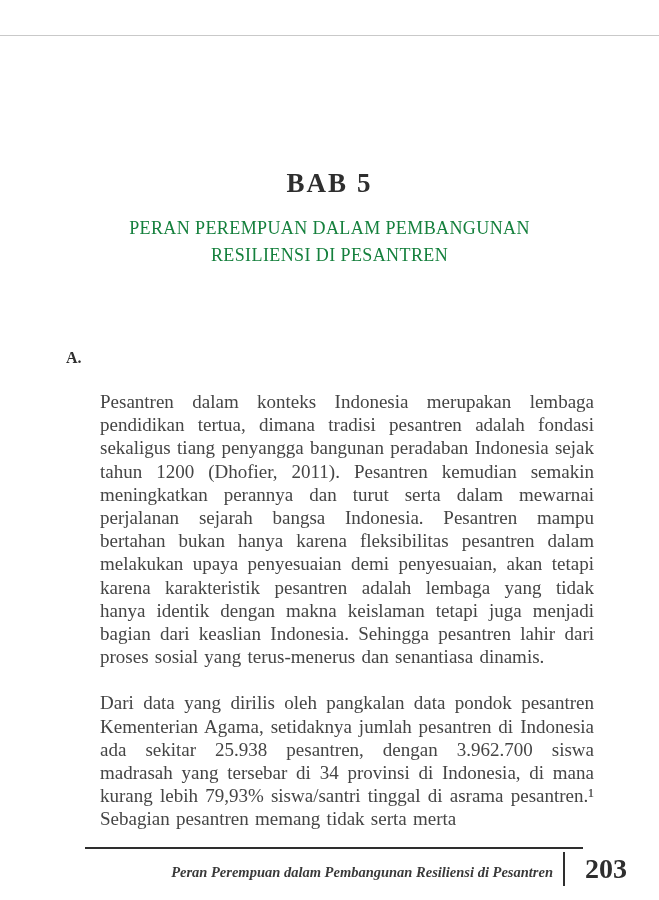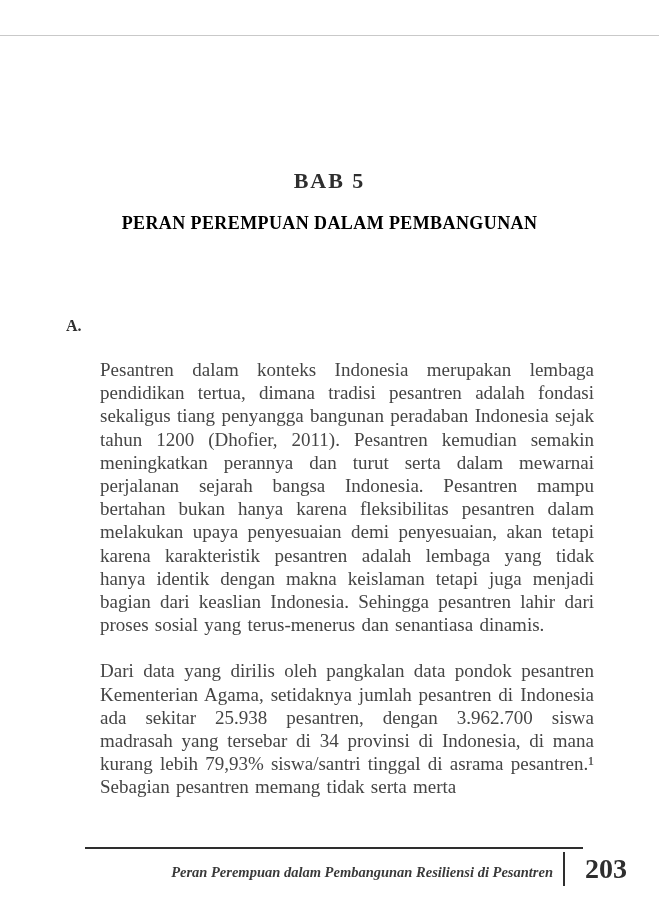--- a/index.html
+++ b/index.html
@@ -28,33 +28,33 @@
     height: 1px;
     background: #c9c9c9;
   }
 
   .chapter-header {
     padding-top: 168px;
     text-align: center;
   }
 
   .chapter-label {
-    font-size: 22px;
+    font-size: 27px;
     font-weight: bold;
     letter-spacing: 2px;
     color: #2e2e2e;
   }
 
   .chapter-title {
     margin-top: 16px;
     font-size: 18px;
-    font-weight: bold;
+    font-weight: normal;
     line-height: 27px;
     letter-spacing: 0.4px;
-    color: #000000;
+    color: #15803d;
   }
 
   .chapter-title span { display: block; }
 
   .section-heading {
     margin-top: 80px;
     margin-left: 66px;
     margin-right: 64px;
     display: flex;
     font-size: 16px;
@@ -134,20 +134,21 @@
 <body>
 
 <div class="page">
 
   <div class="top-rule"></div>
 
   <header class="chapter-header">
     <div class="chapter-label">BAB 5</div>
     <div class="chapter-title">
       <span>PERAN PEREMPUAN DALAM PEMBANGUNAN</span>
+      <span>RESILIENSI DI PESANTREN</span>
     </div>
   </header>
 
   <div class="section-heading">
     <span class="section-letter">A.</span>
   </div>
 
   <div class="body-text">
     <p>Pesantren dalam konteks Indonesia merupakan lembaga pendidikan tertua, dimana tradisi pesantren adalah fondasi sekaligus tiang penyangga bangunan peradaban Indonesia sejak tahun 1200 (Dhofier, 2011). Pesantren kemudian semakin meningkatkan perannya dan turut serta dalam mewarnai perjalanan sejarah bangsa Indonesia. Pesantren mampu bertahan bukan hanya karena fleksibilitas pesantren dalam melakukan upaya penyesuaian demi penyesuaian, akan tetapi karena karakteristik pesantren adalah lembaga yang tidak hanya identik dengan makna keislaman tetapi juga menjadi bagian dari keaslian Indonesia. Sehingga pesantren lahir dari proses sosial yang terus-menerus dan senantiasa dinamis.</p>
     <p>Dari data yang dirilis oleh pangkalan data pondok pesantren Kementerian Agama, setidaknya jumlah pesantren di Indonesia ada sekitar 25.938 pesantren, dengan 3.962.700 siswa madrasah yang tersebar di 34 provinsi di Indonesia, di mana kurang lebih 79,93% siswa/santri tinggal di asrama pesantren.¹ Sebagian pesantren memang tidak serta merta</p>

